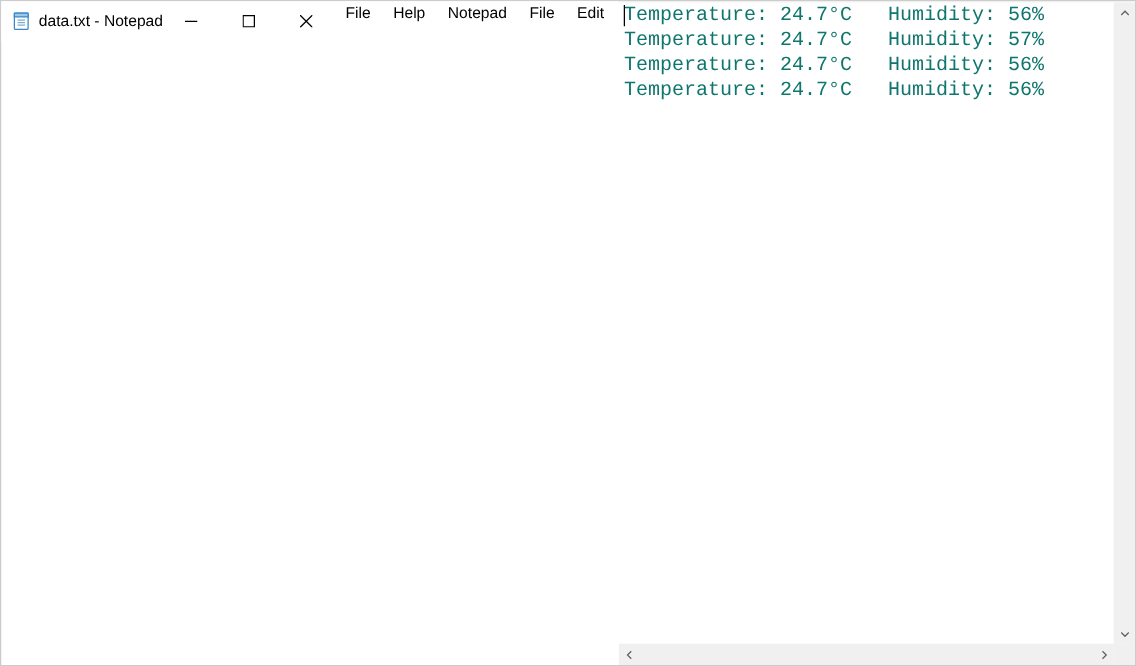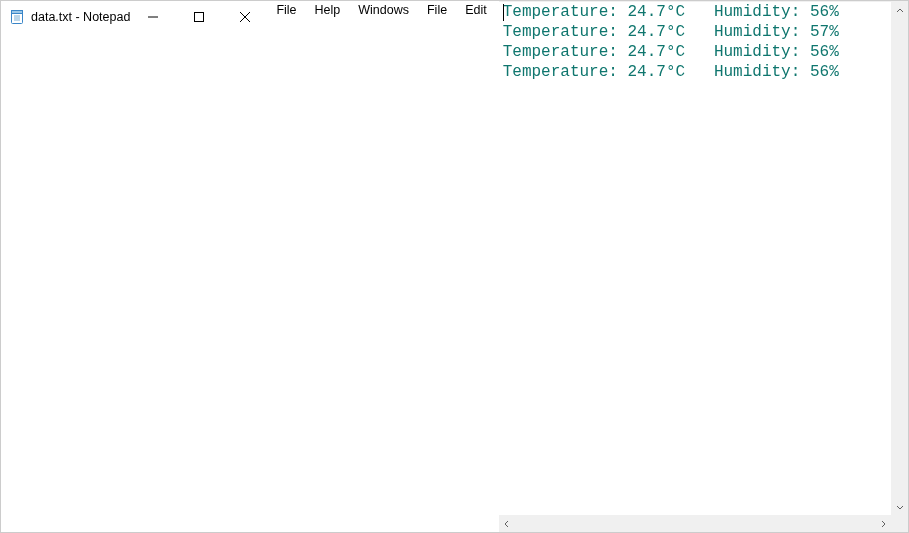--- a/index.html
+++ b/index.html
@@ -191,21 +191,21 @@
             <line x1="0" y1="0" x2="10" y2="10" stroke="currentColor" stroke-width="1"></line>
             <line x1="10" y1="0" x2="0" y2="10" stroke="currentColor" stroke-width="1"></line>
           </svg>
       </div>
     </div>
   </div>
 
   <div class="menubar">
     <div class="menu-item">File</div>
     <div class="menu-item">Help</div>
-    <div class="menu-item">Windows</div>
+    <div class="menu-item">Notepad</div>
     <div class="menu-item">File</div>
     <div class="menu-item">Edit</div>
   </div>
 
   <div class="editor-wrap">
     <div class="editor">Temperature: 24.7°C   Humidity: 56%
 Temperature: 24.7°C   Humidity: 57%
 Temperature: 24.7°C   Humidity: 56%
 Temperature: 24.7°C   Humidity: 56%</div>
     <div class="caret"></div>

